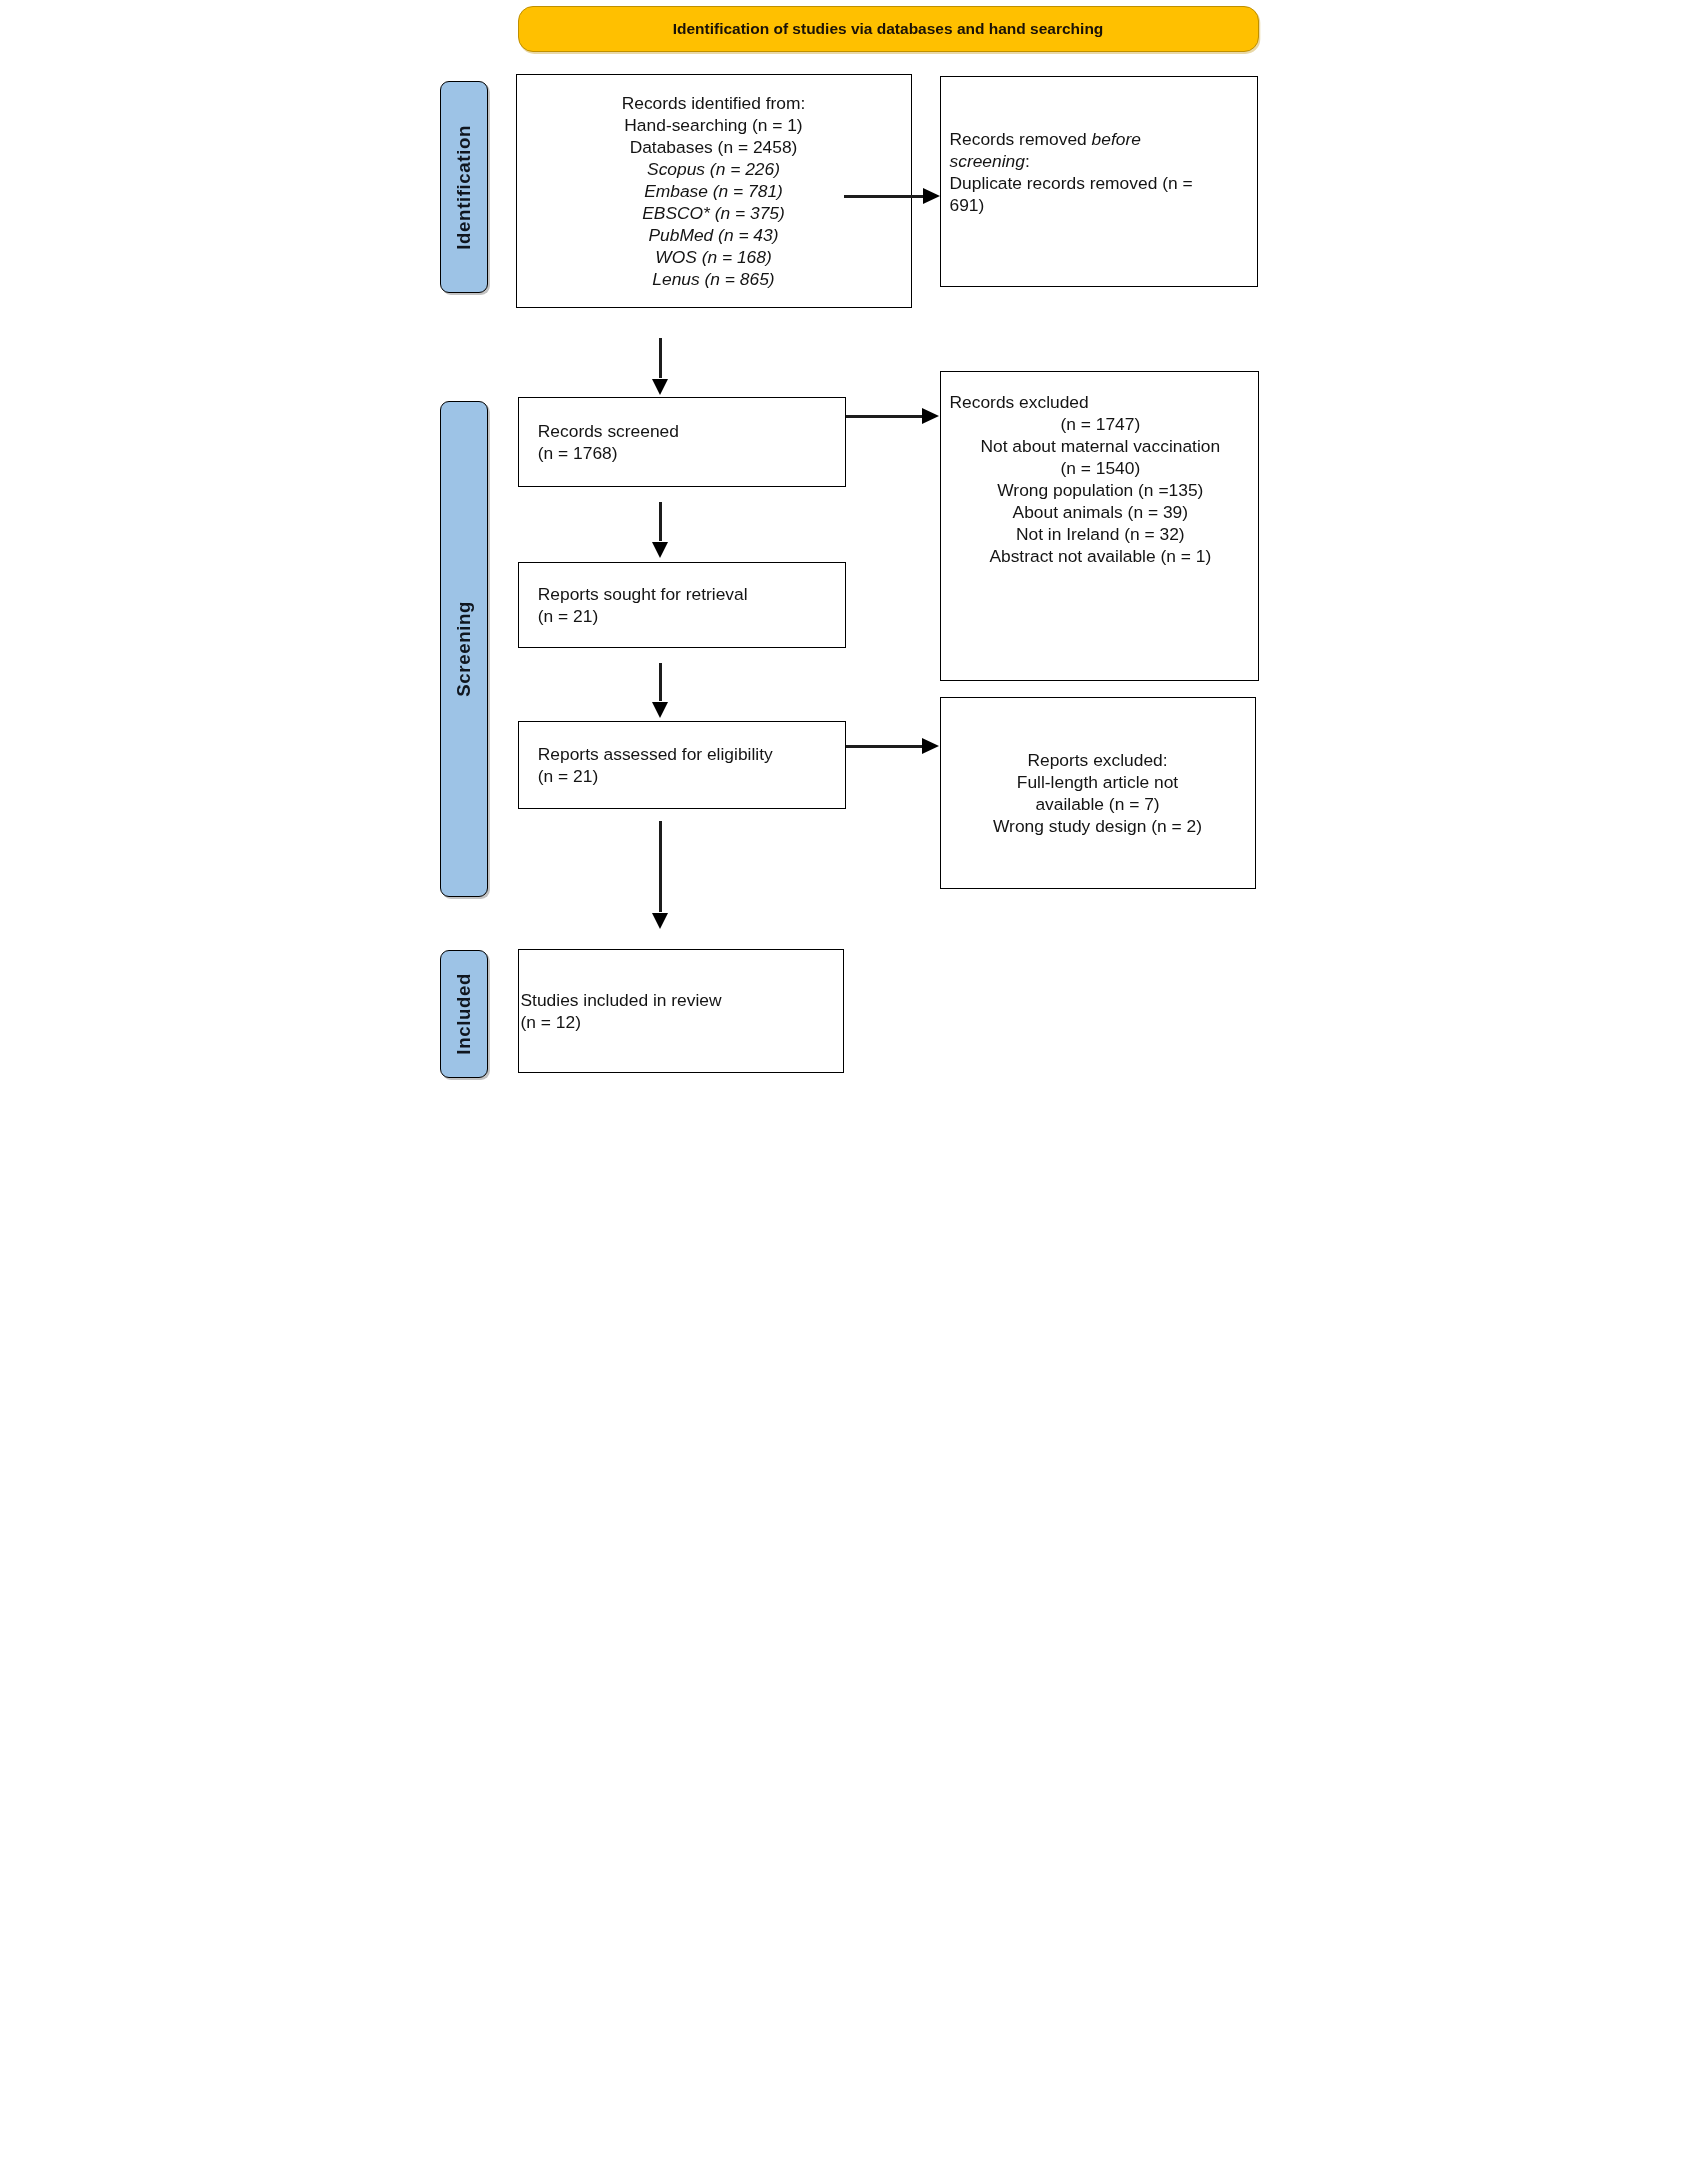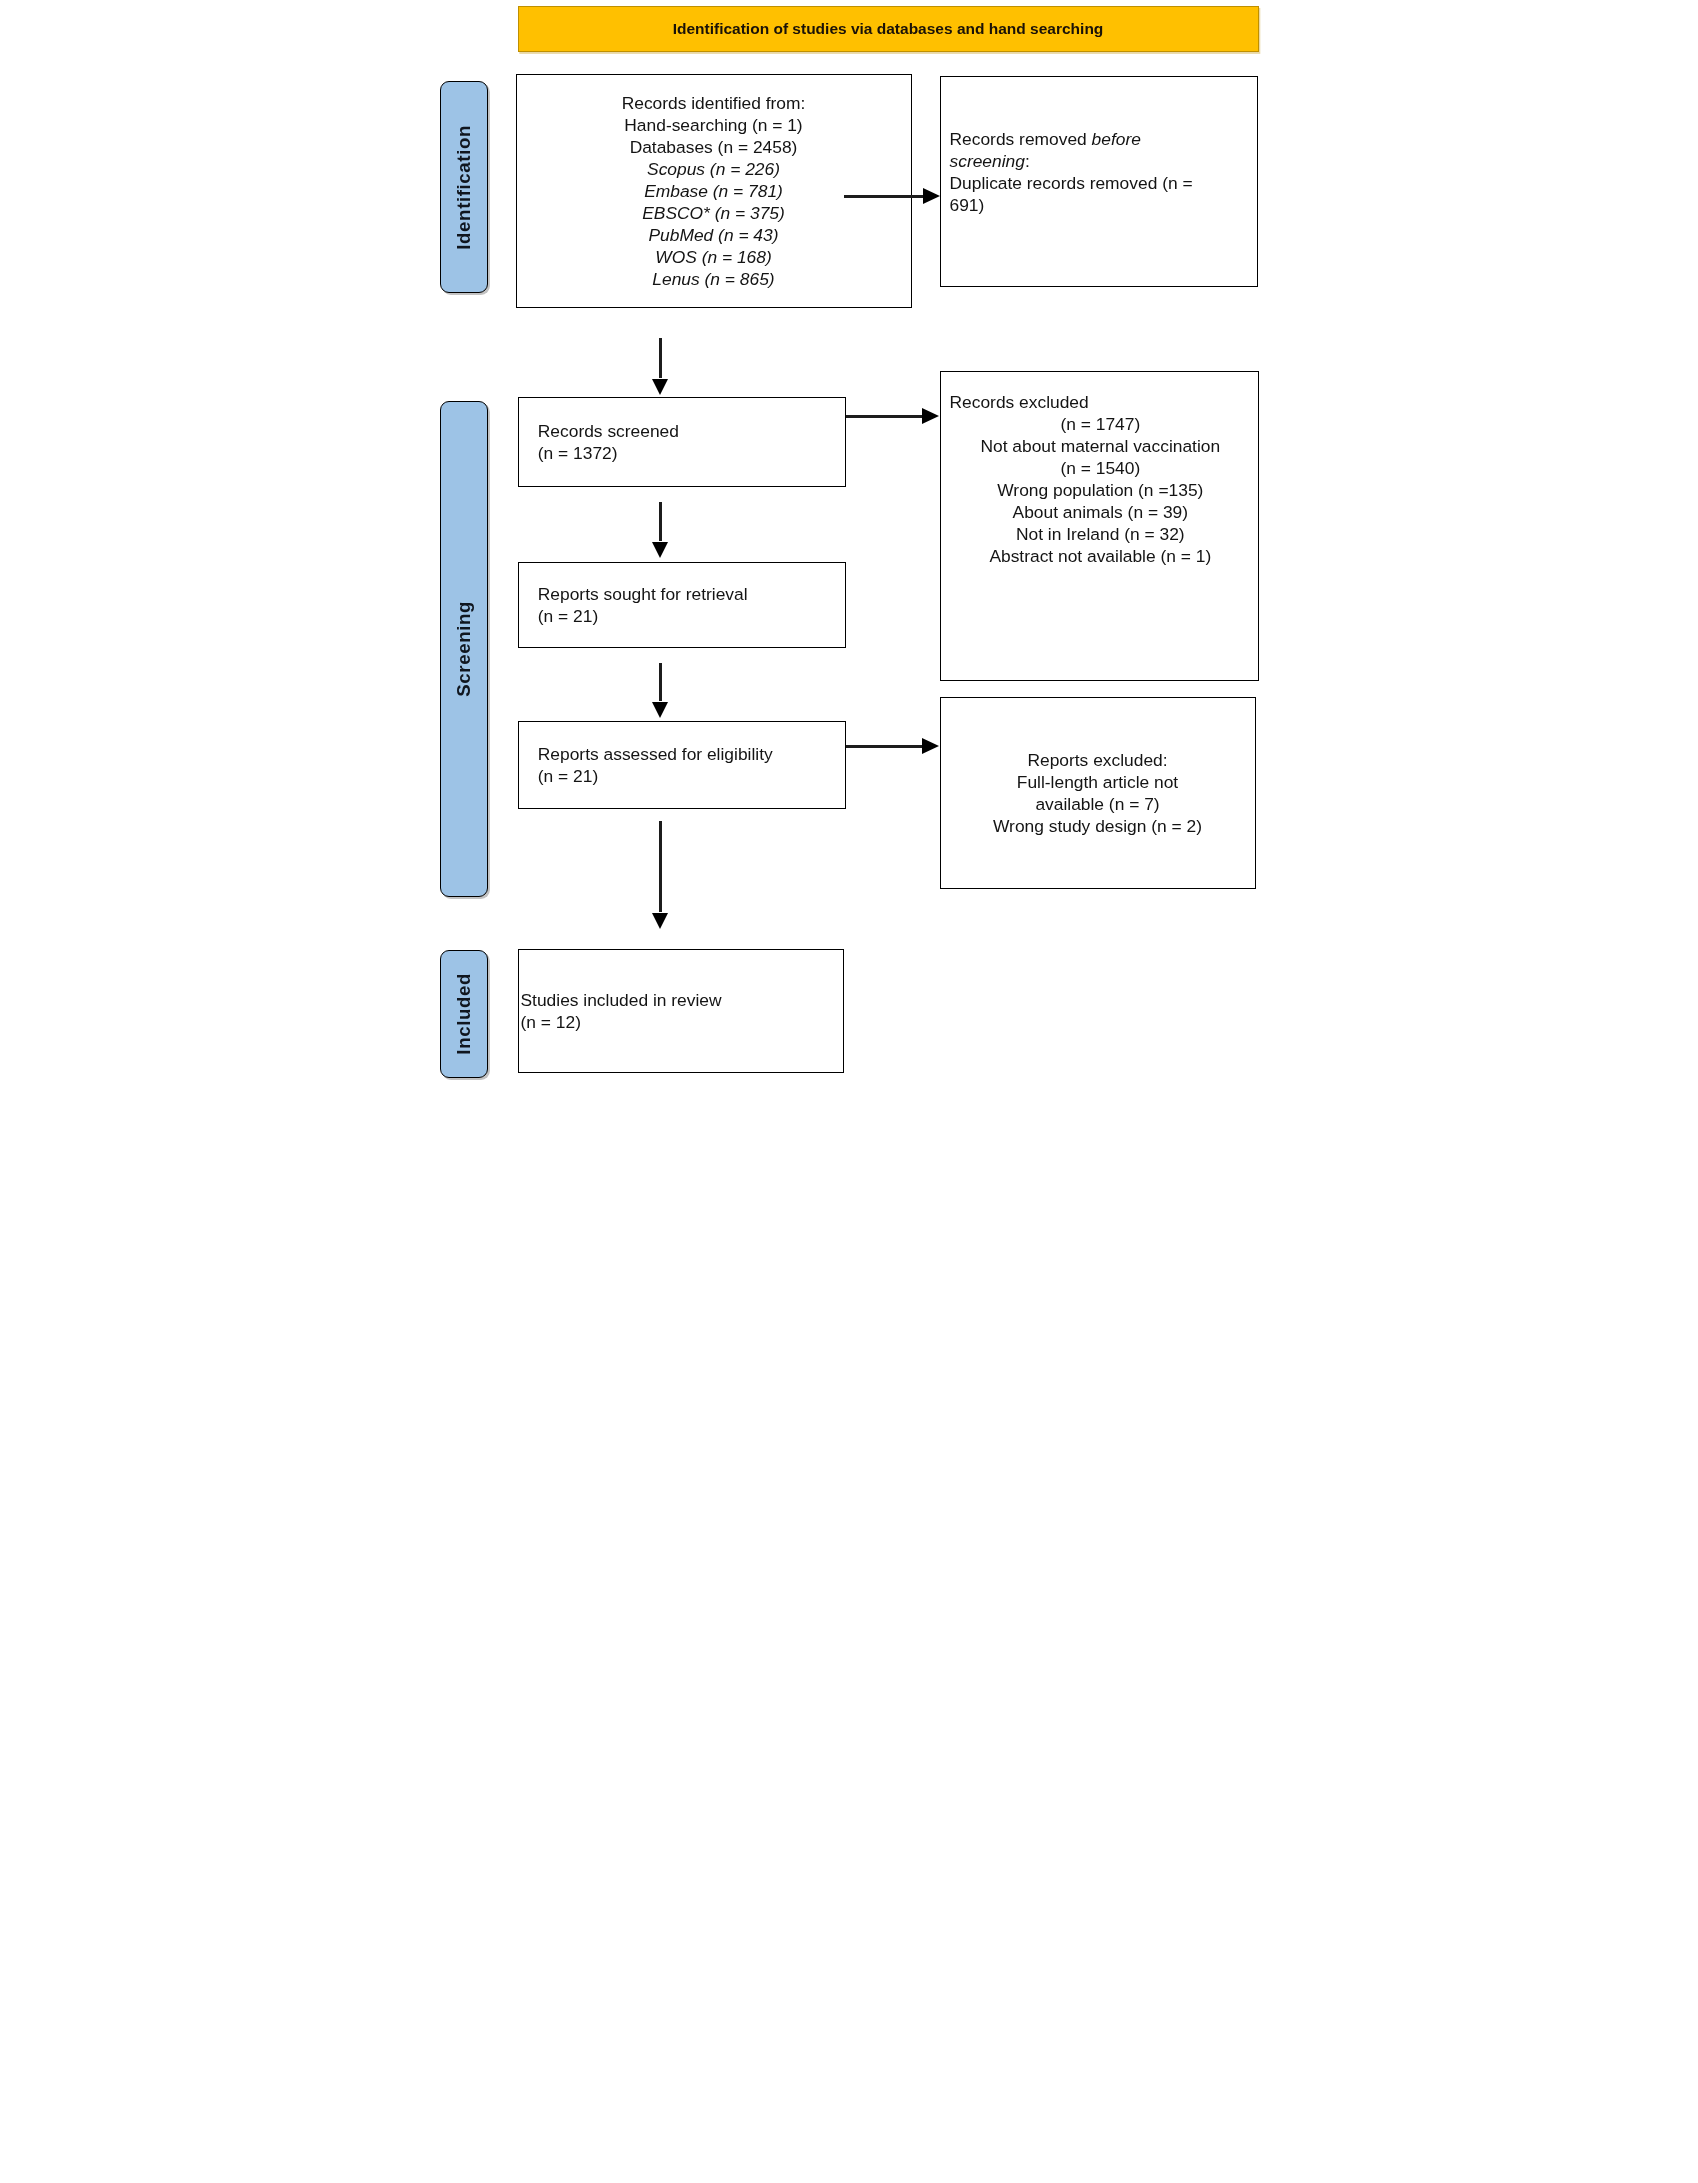--- a/index.html
+++ b/index.html
@@ -3,21 +3,21 @@
 <meta charset="utf-8">
 <title>Flow Diagram</title>
 <style>
   html,body{margin:0;padding:0;background:#ffffff;}
   body{font-family:"Liberation Sans","DejaVu Sans",sans-serif;color:#141414;}
   .page{position:relative;width:849px;height:1092px;background:#ffffff;margin:0 auto;overflow:hidden;}
 
   
   .banner{
     position:absolute;left:93px;top:6.4px;width:741px;height:46px;
-    background:#FFC000;border:1.9px solid #BF8F00;border-radius:0;
+    background:#FFC000;border:1.9px solid #BF8F00;border-radius:15px;
     box-shadow:1.3px 1.9px 0 rgba(191,144,0,0.35);
     display:flex;align-items:center;justify-content:center;
     box-sizing:border-box;
   }
   .banner .t{font-weight:bold;font-size:15.5px;color:#1a1208;}
 
   
   .stage{
     position:absolute;left:15.5px;width:48px;
     background:#9DC3E6;border:1.9px solid #000000;border-radius:9px;
@@ -109,21 +109,21 @@
 
   <div class="box b-removed">
     <div><span>Records removed </span><span class="it">before</span></div>
     <div><span class="it">screening</span><span>:</span></div>
     <div>Duplicate records removed (n =</div>
     <div>691)</div>
   </div>
 
   <div class="box b-screened">
     <div>Records screened</div>
-    <div>(n = 1372)</div>
+    <div>(n = 1768)</div>
   </div>
 
   <div class="box b-rec-excl">
     <div class="title">Records excluded</div>
     <div>(n = 1747)</div>
     <div>Not about maternal vaccination</div>
     <div>(n = 1540)</div>
     <div>Wrong population (n =135)</div>
     <div>About animals (n = 39)</div>
     <div>Not in Ireland (n = 32)</div>

